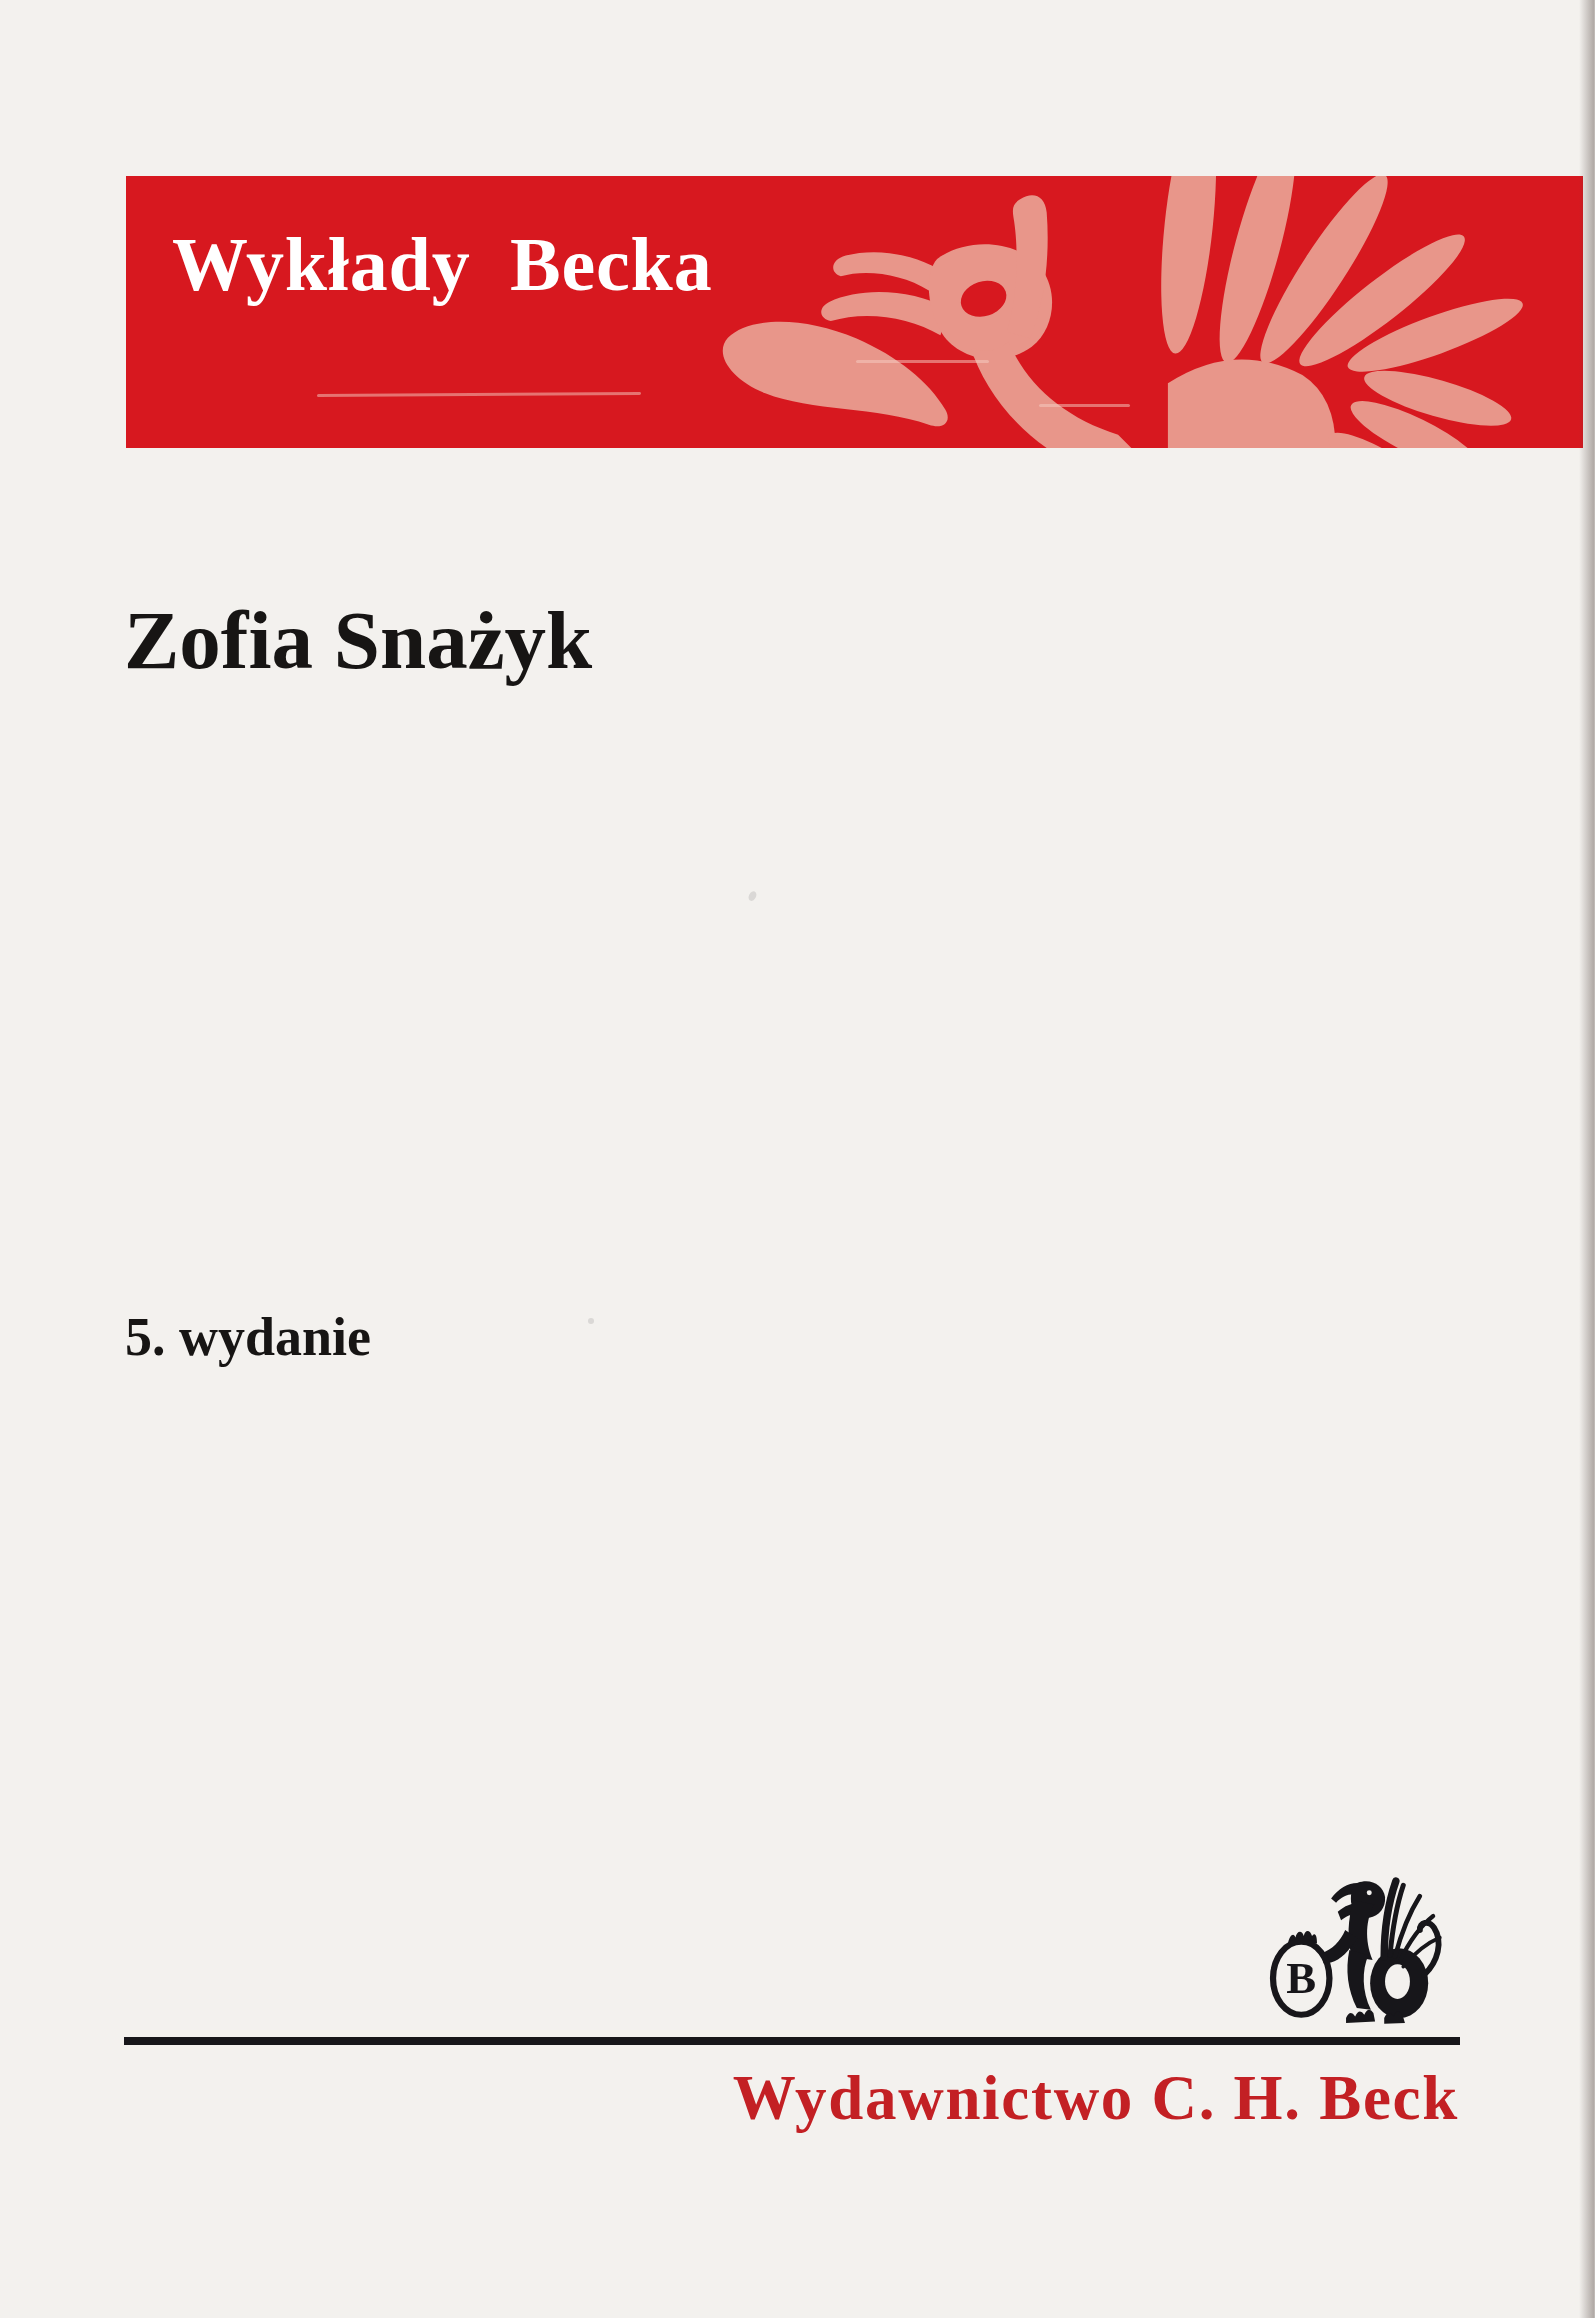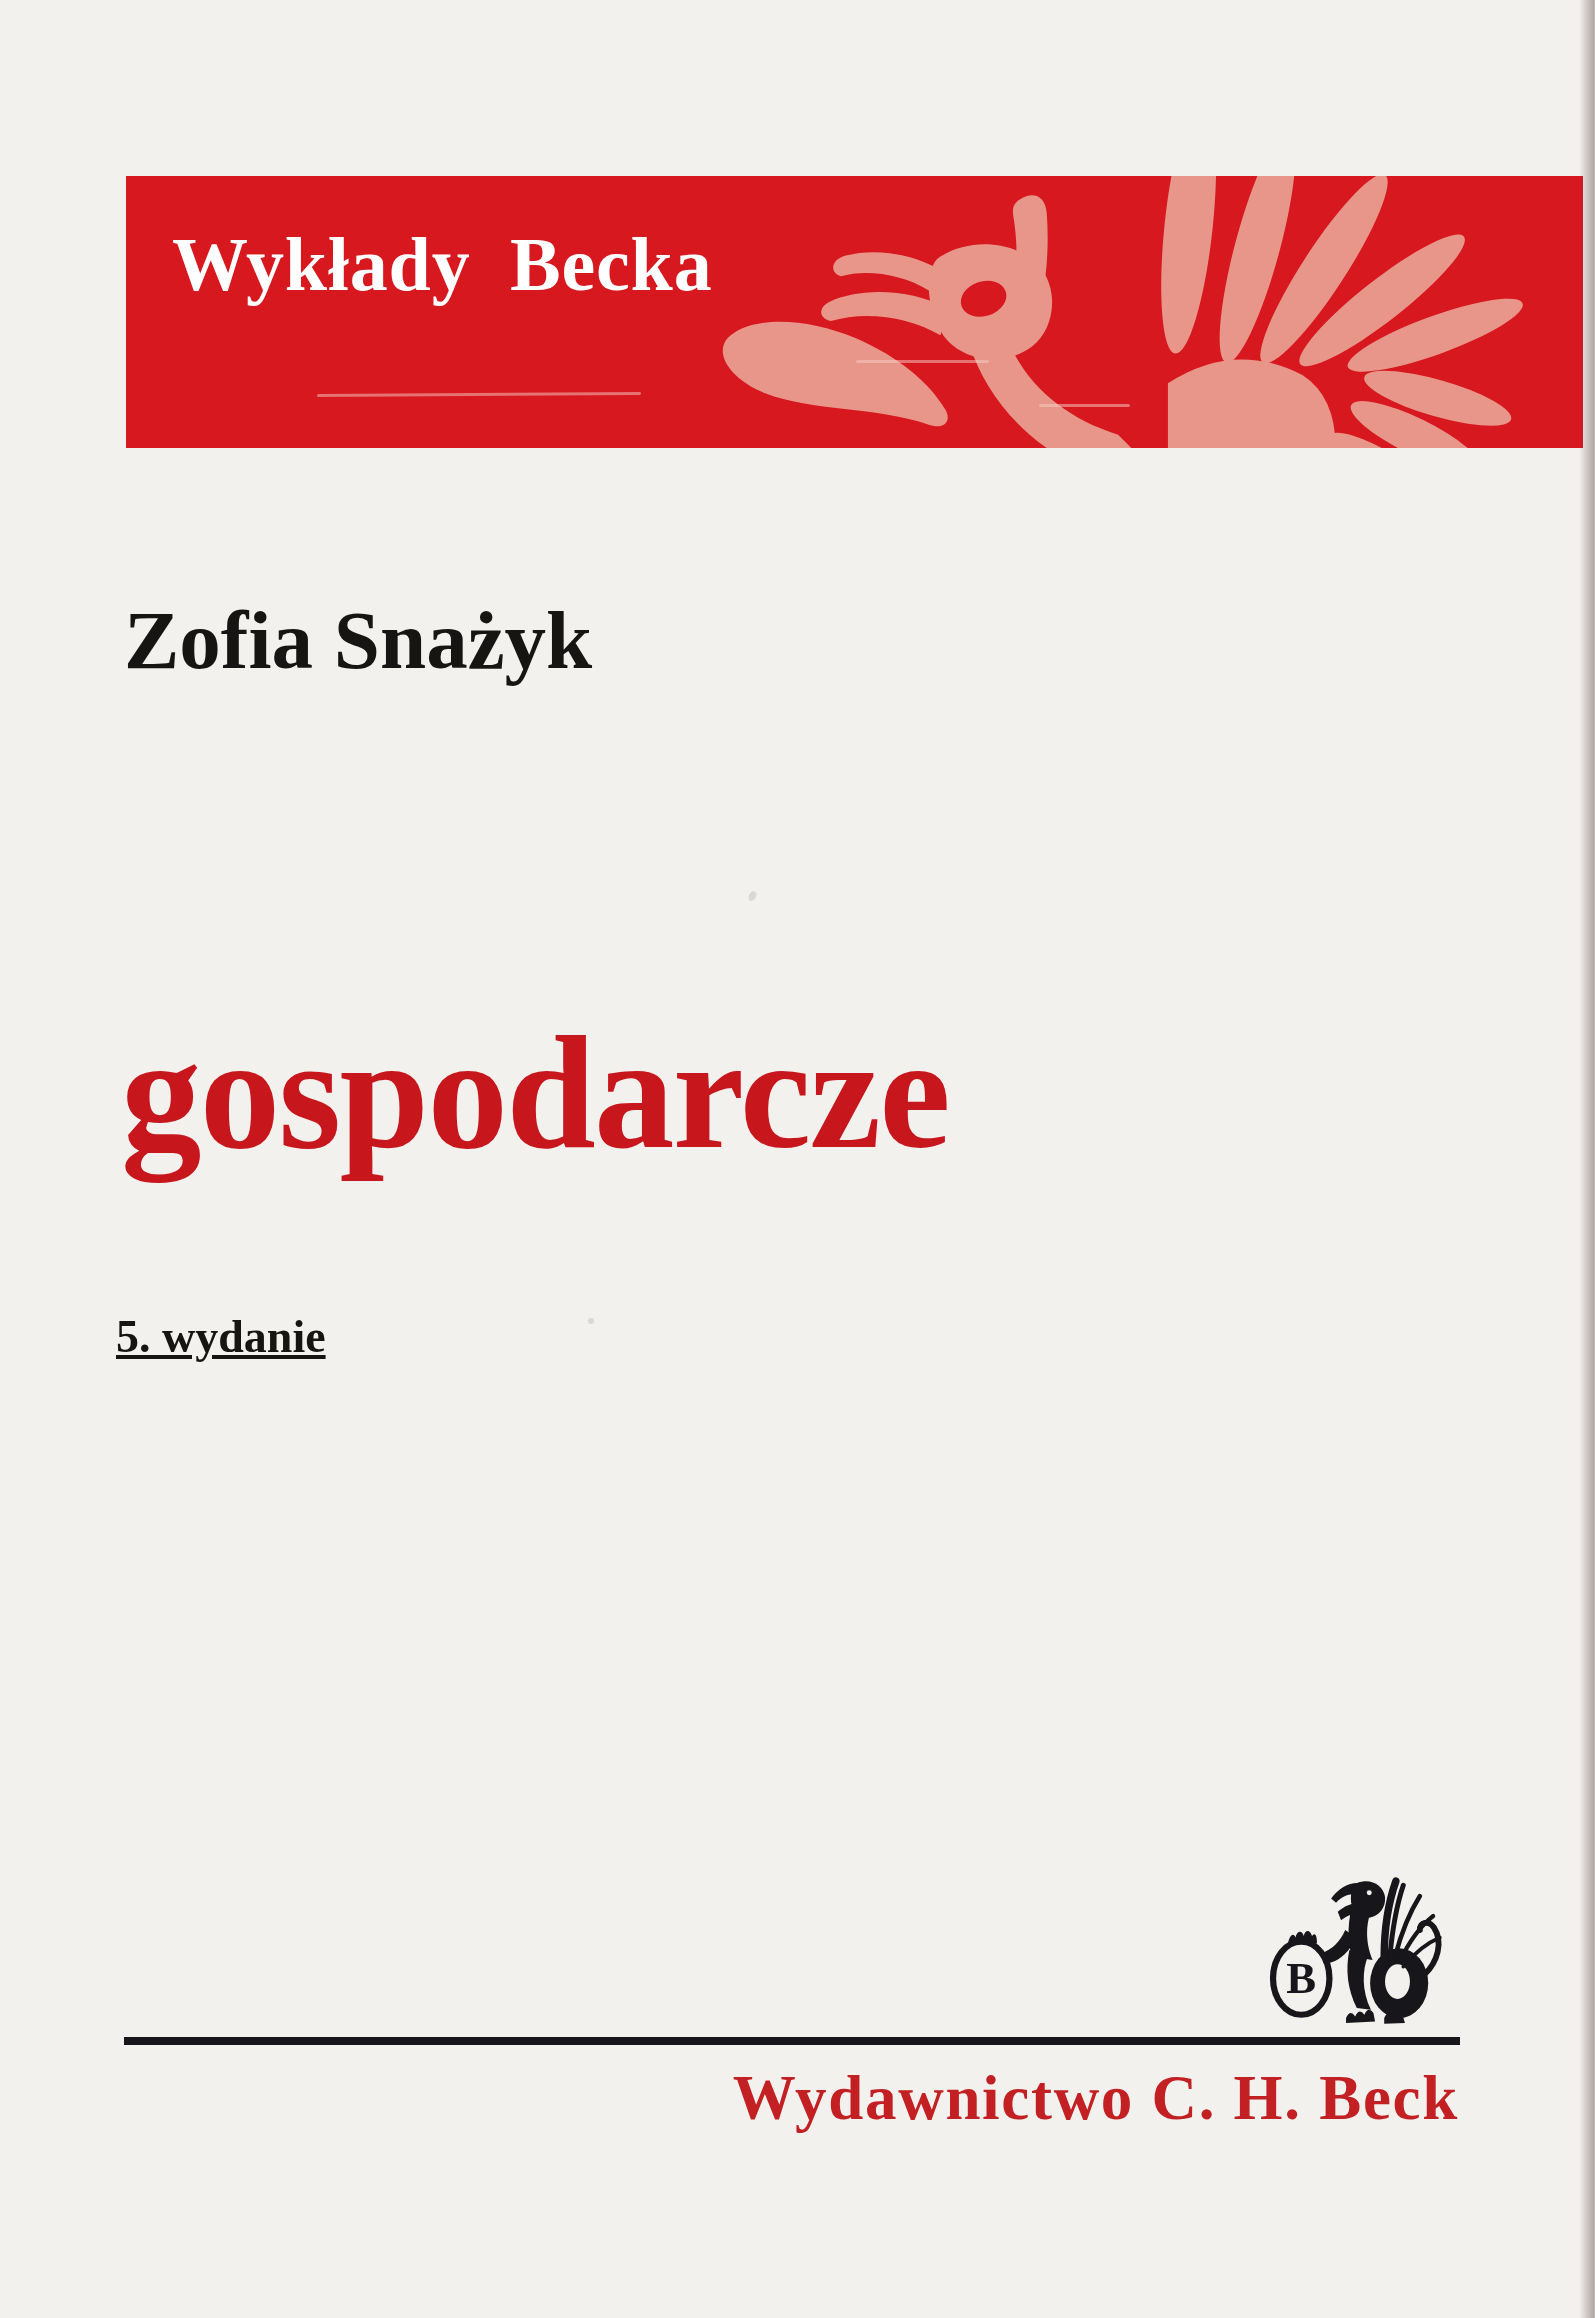--- a/index.html
+++ b/index.html
@@ -38,23 +38,23 @@
   
   .title-line{
     position:absolute;left:121px;margin:0;
     color:var(--title-red,#c8161d);
     font-size:161px;line-height:161px;font-weight:700;letter-spacing:-1.7px;
   }
   .title-1{top:829px;}
   .title-2{top:1013px;}
   
   .edition{
-    position:absolute;left:116px;top:1302px;
+    position:absolute;left:125px;top:1302px;
     color:var(--text-black,#171514);
-    font-size:46px;line-height:70px;font-weight:700;text-decoration:underline;
+    font-size:54px;line-height:70px;font-weight:700;
   }
   
   .griffin{position:absolute;left:1268px;top:1877px;width:176px;height:156px;}
   .rule{
     position:absolute;left:124px;top:2037px;width:1336px;height:7.5px;
     background:var(--ink,#17161a);
   }
   .publisher{
     position:absolute;right:137px;top:2067px;
     color:var(--publisher-red,#c32024);
@@ -116,21 +116,20 @@
 
     <div class="banner-label">Wykłady  Becka</div>
 
     <div class="streak s1"></div>
     <div class="streak s2"></div>
     <div class="streak s3"></div>
   </div>
 
   <div class="author author-1">Zofia Snażyk</div>
 
-  <h1 class="title-line title-2">gospodarcze</h1>
 
   <div class="edition">5. wydanie</div>
 
   <svg class="griffin" viewBox="0 0 212 188" aria-hidden="true">
     <g fill="var(--ink,#17161a)" stroke="none">
 
       <path d="M24,80 C26,70 31,66 33,73 C35,64 41,64 43,71 C45,62 51,64 53,71 C57,66 59,71 59,80 Z"></path>
 
       <path d="M76,26 C88,9 106,3 119,10 L112,23 C102,18 90,22 82,31 Z"></path>
 

